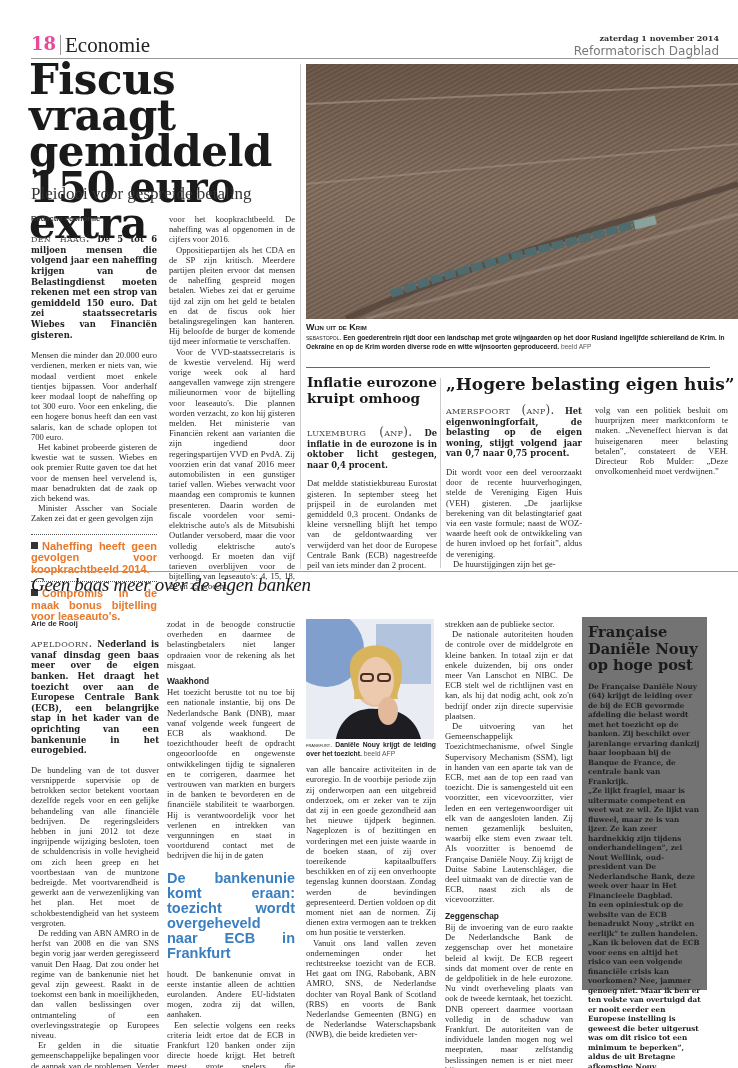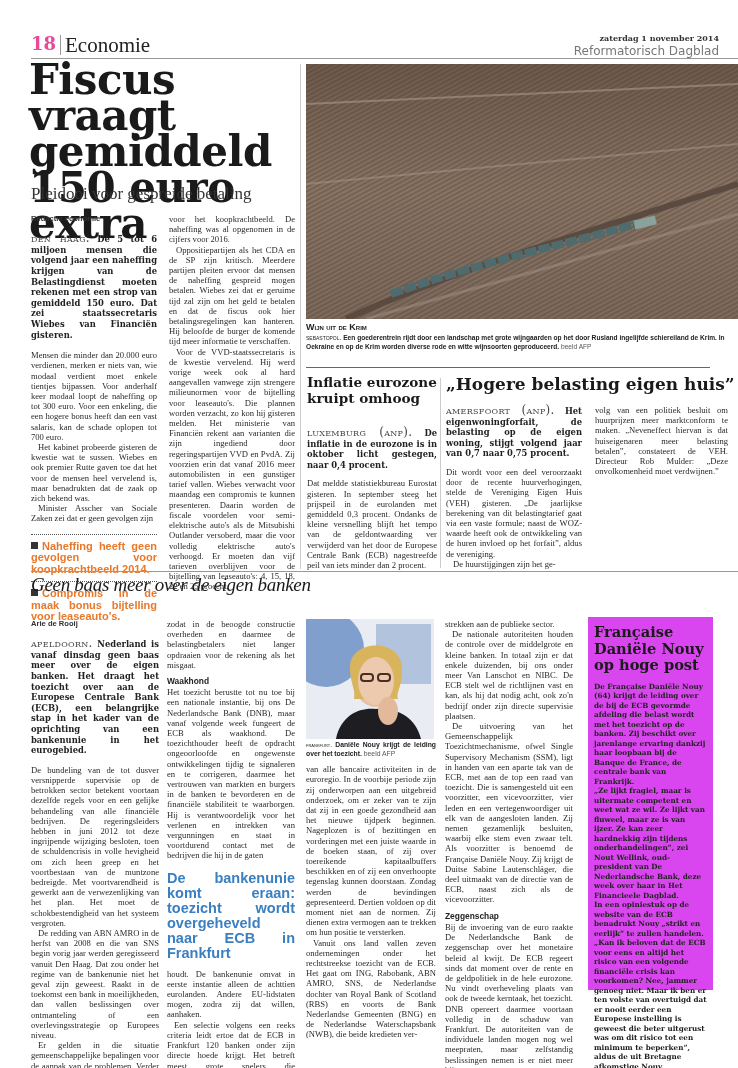--- a/index.html
+++ b/index.html
@@ -49,21 +49,21 @@
   #b-col1{left:31px;top:619px;width:128px;}
   #b-col2{left:167px;top:619px;width:128px;}
   #b-col3{left:306px;top:619px;width:130px;}
   #b-col4{left:445px;top:619px;width:128px;}
   .blue-head{font-family:"Liberation Sans",sans-serif;font-weight:bold;font-size:14.5px;line-height:15px;color:#3a7fc1;margin:10px 0 8px 0;}
   #photo2{width:128px;height:120px;overflow:hidden;margin-bottom:2px;}
   .cap2{font-family:"Liberation Sans",sans-serif;font-size:6.8px;line-height:8.6px;font-weight:bold;color:#222;margin-bottom:6px;}
   .cap2 .dl{font-variant:small-caps;font-weight:normal;font-size:6.4px;}
   .cap2 .cr{font-weight:normal;color:#555;}
   
-  #box{left:582px;top:617px;width:125px;height:373px;background:#d946ef;padding:5px 6px;box-sizing:border-box;margin-left:6px;}
+  #box{left:582px;top:617px;width:125px;height:373px;background:#737373;padding:5px 6px;box-sizing:border-box;}
   #box-h{font-family:"DejaVu Serif",serif;font-weight:bold;font-size:14.6px;line-height:16.5px;color:#1a1a1a;margin:2px 0 8px 0;}
   #box-body{font-family:"DejaVu Serif",serif;font-weight:bold;font-size:7.2px;line-height:9.5px;color:#222;}
 </style>
 </head>
 <body>
 
 <div class="abs" id="hdr-num">18</div>
 <div class="abs" id="hdr-sep"></div>
 <div class="abs" id="hdr-sect">Economie</div>
 <div class="abs" id="hdr-date">zaterdag 1 november 2014</div>

